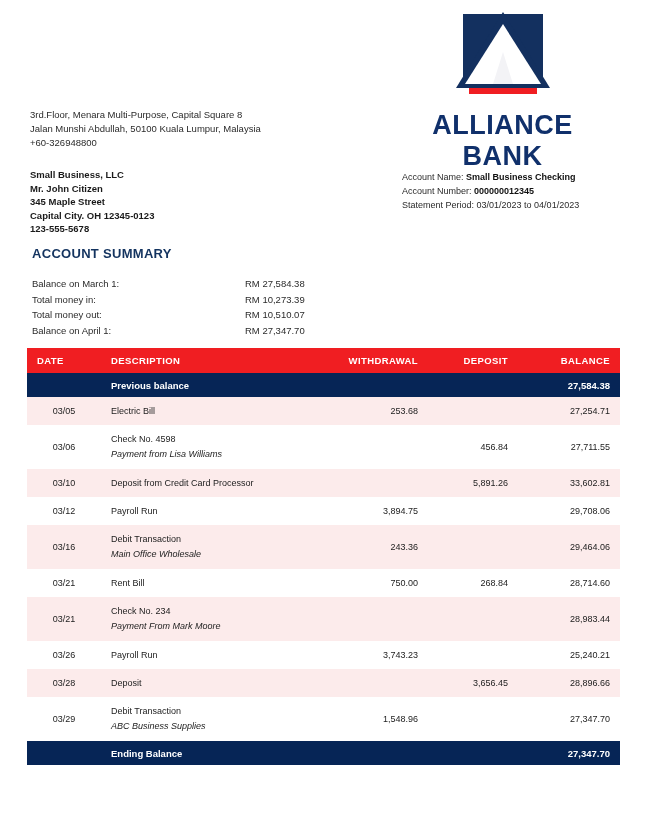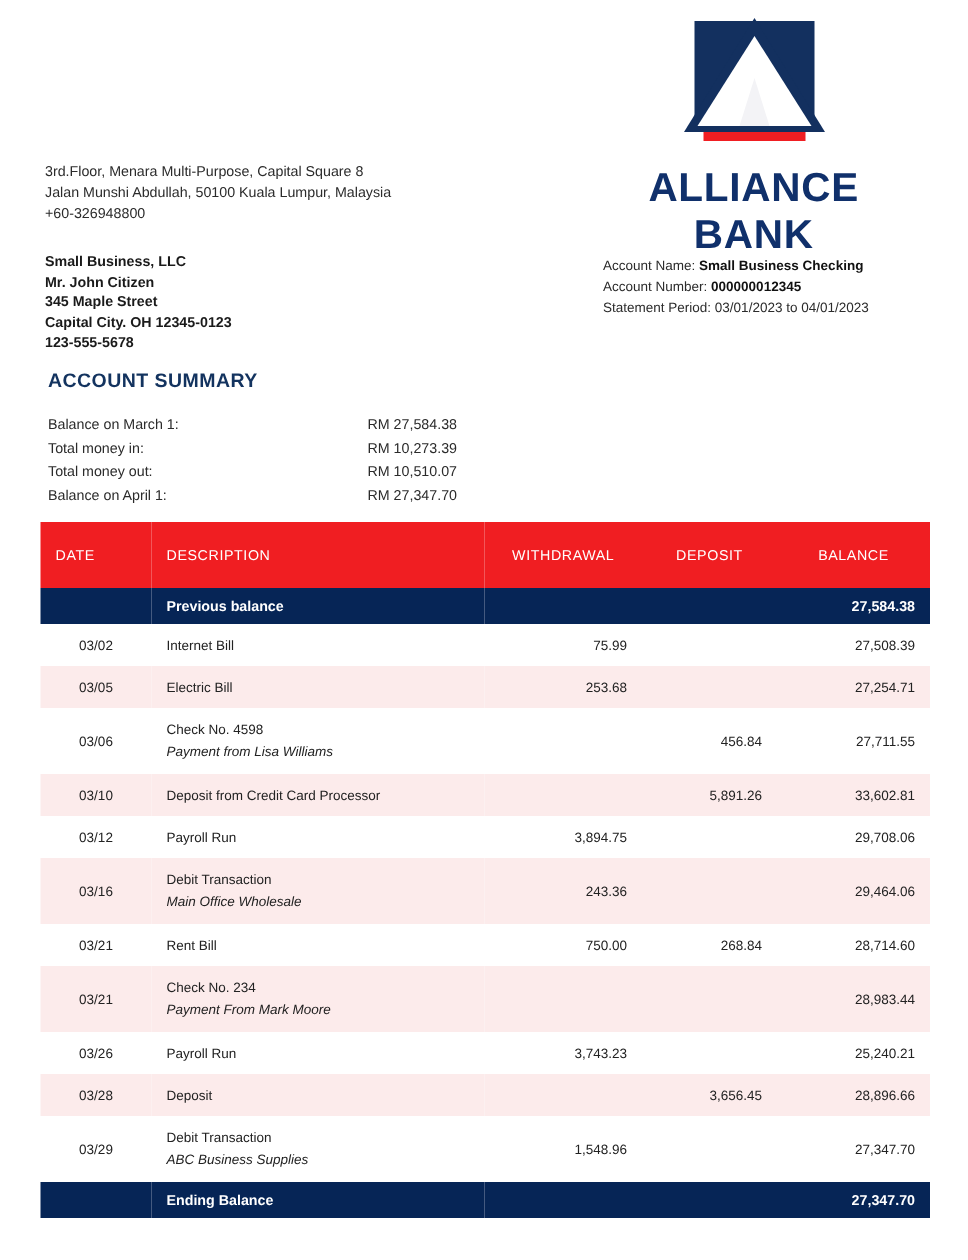--- a/index.html
+++ b/index.html
@@ -112,28 +112,28 @@
   .stmt-table col.c-date  { width: 74px; }
   .stmt-table col.c-desc  { width: 222px; }
   .stmt-table col.c-wd    { width: 105px; }
   .stmt-table col.c-dep   { width: 90px; }
   .stmt-table col.c-bal   { width: 102px; }
 
   .stmt-table thead th {
     background: #F01E22;
     color: #ffffff;
     font-size: 9.5px;
-    font-weight: normal;
+    font-weight: bold;
     letter-spacing: 0.4px;
-    height: 44px;
+    height: 25px;
     vertical-align: middle;
     padding: 0 10px;
   }
   .stmt-table thead th.left  { text-align: left; }
-  .stmt-table thead th.right { }
+  .stmt-table thead th.right { text-align: right; }
 
   tr.accent-row td {
     background: #062556;
     color: #ffffff;
     font-size: 9.5px;
     font-weight: bold;
     height: 24px;
     vertical-align: middle;
     padding: 0 10px;
     margin-top: 48px;
@@ -250,35 +250,20 @@
     </thead>
     <tbody>
       <tr class="accent-row">
         <td></td>
         <td>Previous balance</td>
         <td></td>
         <td></td>
         <td class="right">27,584.38</td>
       </tr>
 
-      <tr class="data-row">
-          <td class="c-date-cell">03/02</td>
-          <td>
-            <span class="desc-main">Internet Bill</span>
-          </td>
-          <td class="num">
-            <span class="num-top">75.99</span>
-          </td>
-          <td class="num">
-            <span class="num-top"></span>
-          </td>
-          <td class="num">
-            <span class="num-top">27,508.39</span>
-          </td>
-        </tr>
         <tr class="data-row alt">
           <td class="c-date-cell">03/05</td>
           <td>
             <span class="desc-main">Electric Bill</span>
           </td>
           <td class="num">
             <span class="num-top">253.68</span>
           </td>
           <td class="num">
             <span class="num-top"></span>

